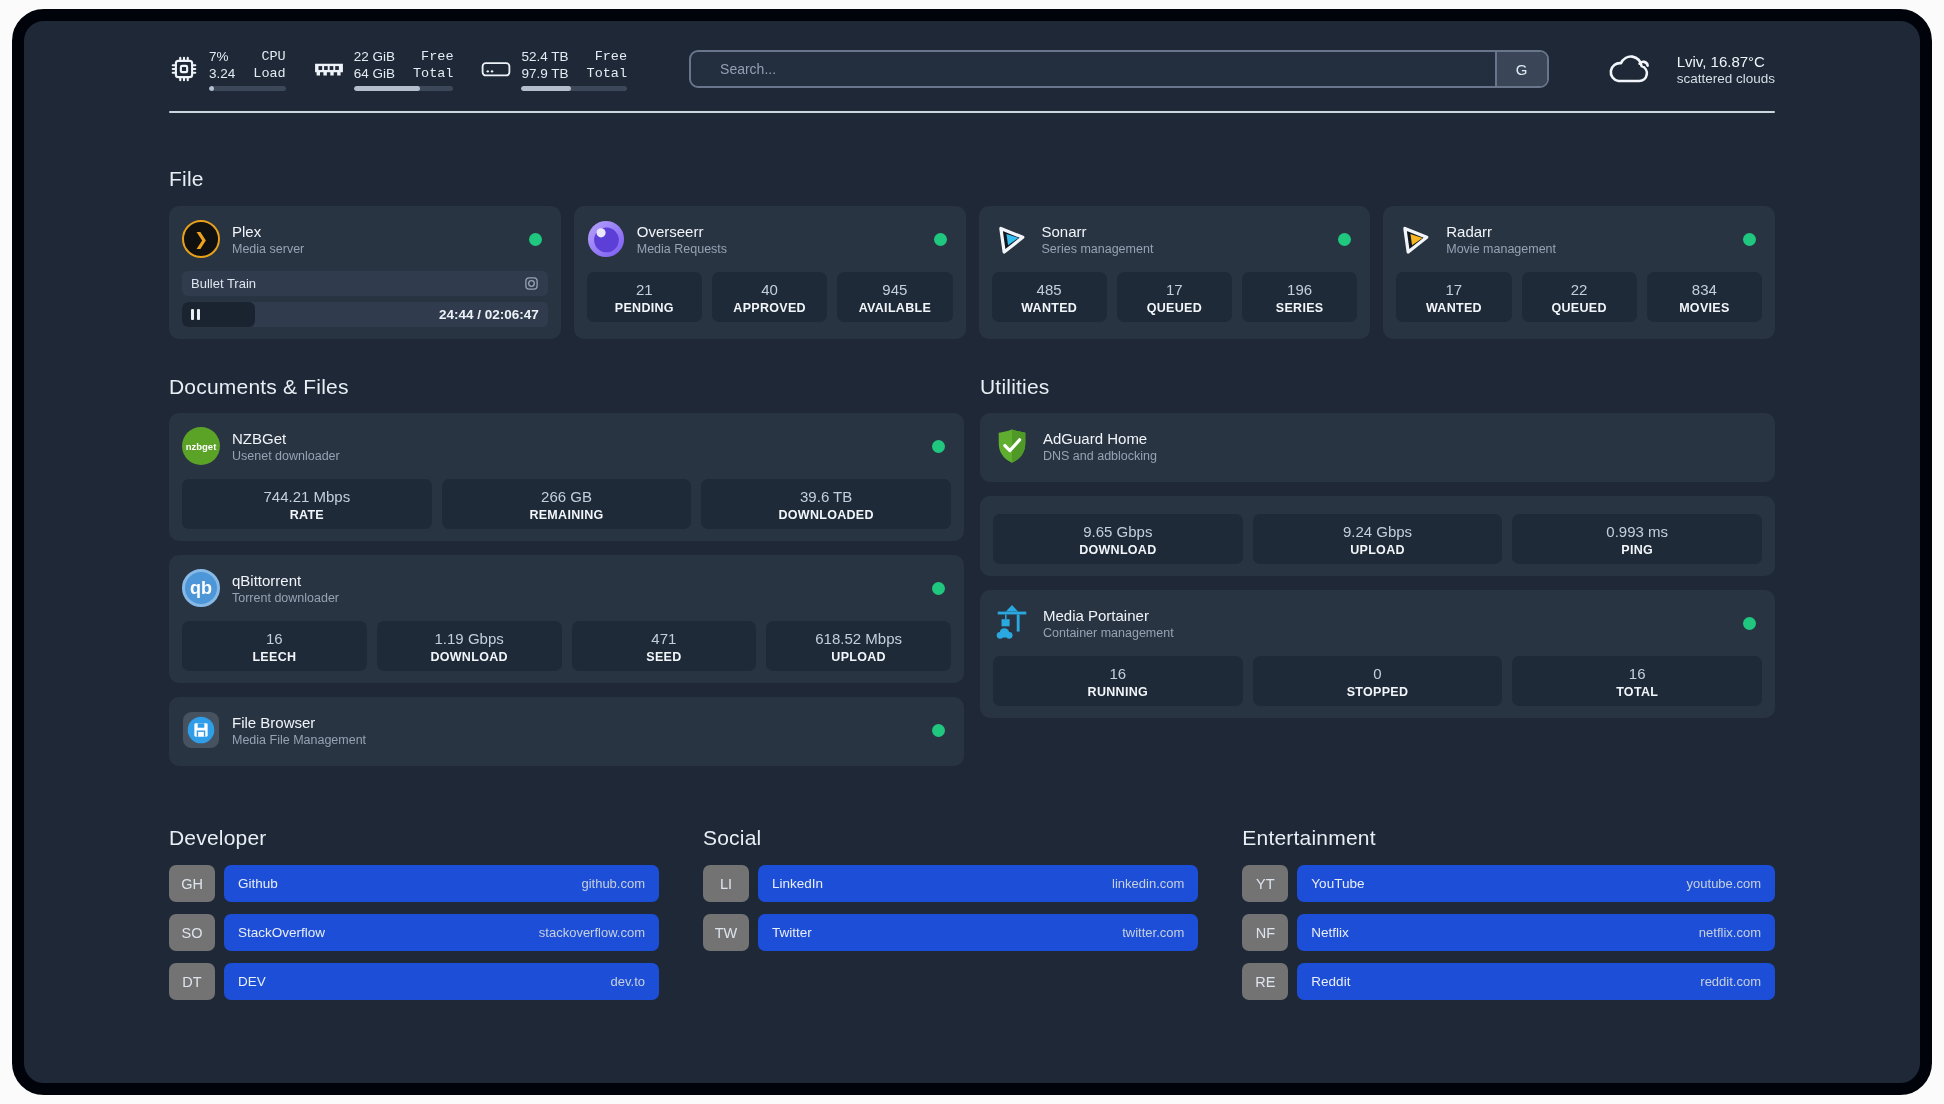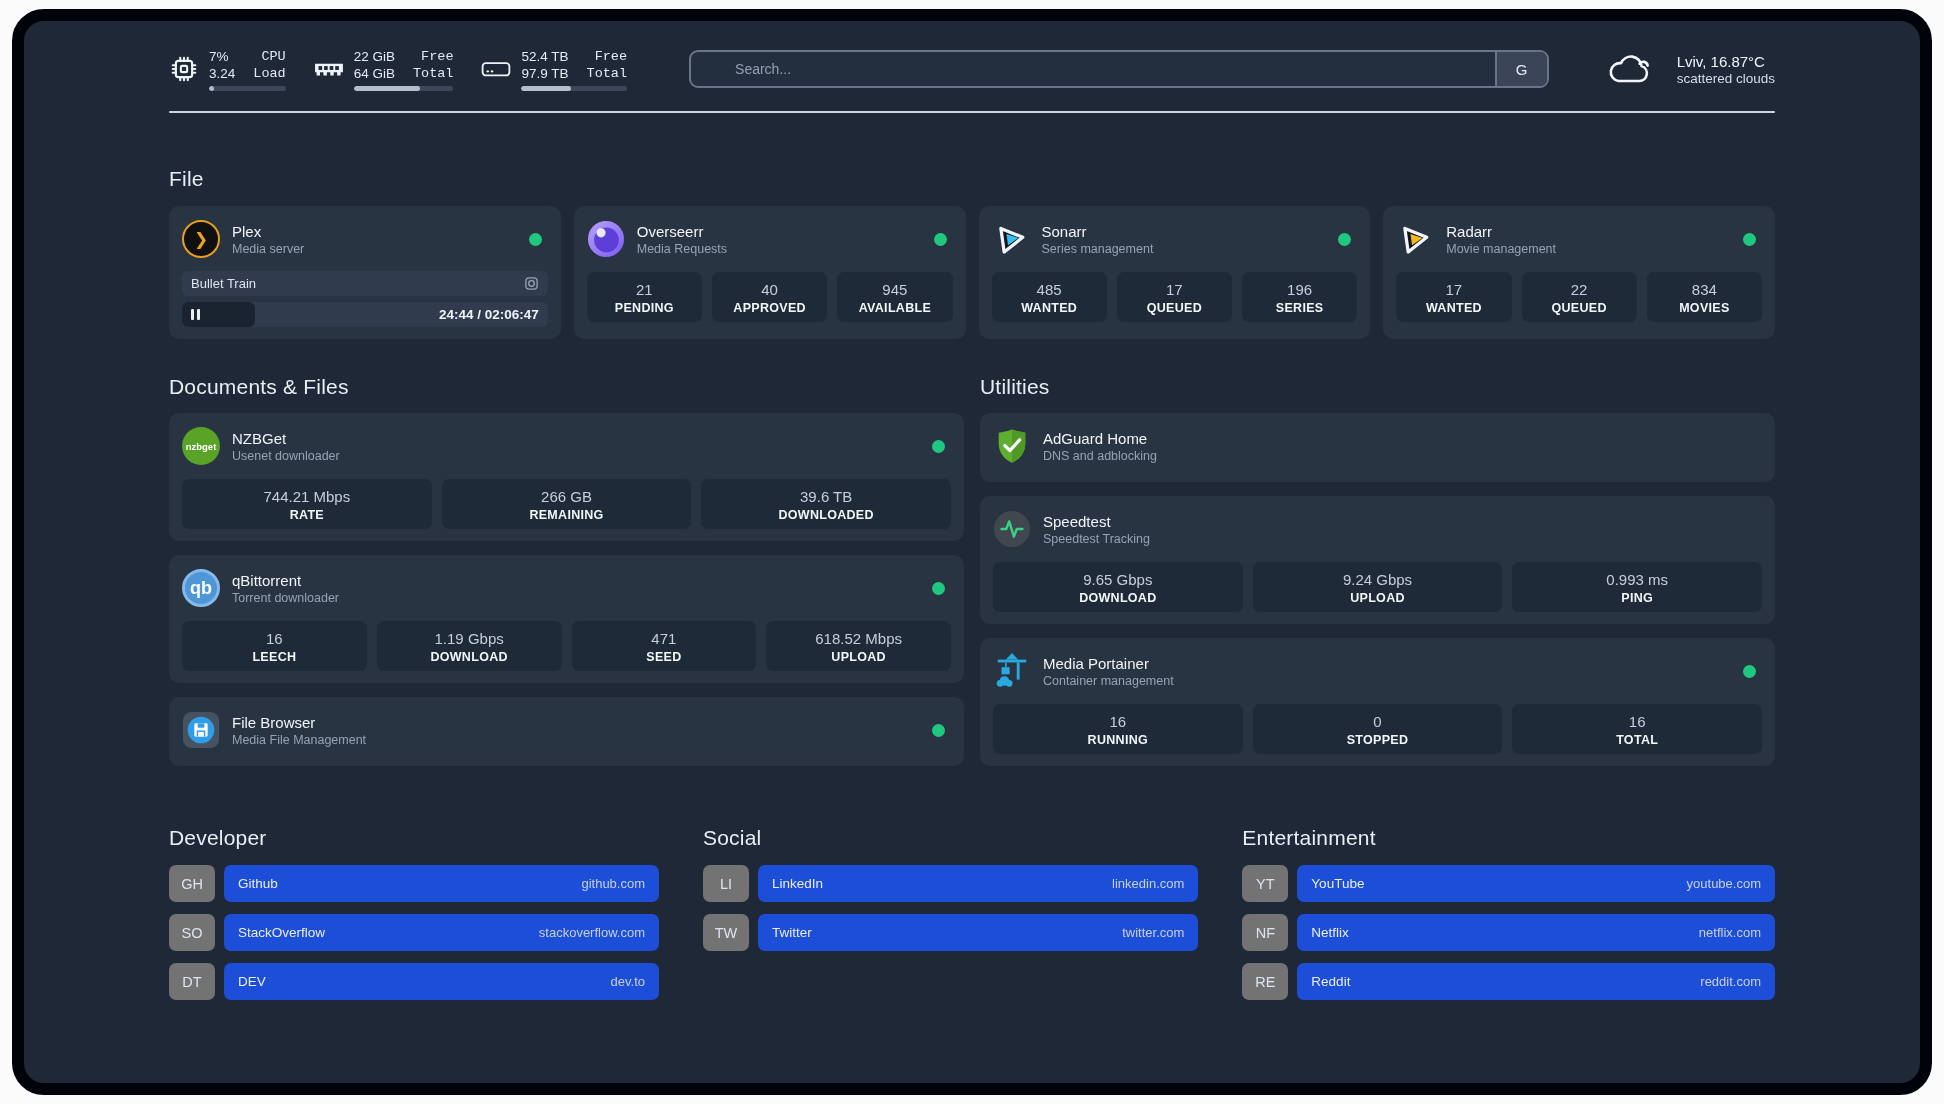--- a/index.html
+++ b/index.html
@@ -16,21 +16,21 @@
   .res-icon { display: flex; align-items: center; color: #eef3f9; }
   .res-grid { display: grid; grid-template-columns: auto auto; column-gap: 18px; row-gap: 0;
               font-size: 13.5px; line-height: 17px; color: #e4ebf4; }
   .res-grid .rl { text-align: right; font-family: Liberation Mono, monospace; }
   .bar { margin-top: 4px; height: 5px; border-radius: 3px; background: #3c4759; overflow: hidden; }
   .bar i { display: block; height: 100%; background: #b3bdcc; border-radius: 3px; }
 
   .searchbox { flex: 1; margin: 0 58px 0 62px; height: 38px; display: flex; align-items: stretch;
                background: #232e3f; border: 2px solid #68758b; border-radius: 9px; overflow: hidden; }
   .searchbox input { flex: 1; background: transparent; border: none; outline: none; color: #e8eef6;
-                     font-size: 14px; padding: 0 0; font-family: inherit; margin-left: 44px; }
+                     font-size: 14px; padding: 0 29px; font-family: inherit; }
   .searchbox input::placeholder { color: #93a0b4; }
   .g-btn { width: 52px; background: #3a4557; border-left: 2px solid #68758b; display: flex;
            align-items: center; justify-content: center; color: #e3eaf3; font-size: 15px; cursor: pointer; }
 
   .weather { display: flex; align-items: flex-start; gap: 24px; }
   .weather-txt .w1 { font-size: 15px; color: #eff4fa; line-height: 19px; }
   .weather-txt .w2 { font-size: 13.5px; color: #d5dde7; }
 
   .divider { margin-top: 18px; height: 2px; background: #cbd4df; border-radius: 1px; }
 
@@ -418,32 +418,20 @@
               </svg>
             </span>
             <div class="t-wrap">
               <div class="app-title">AdGuard Home</div>
               <div class="app-sub">DNS and adblocking</div>
             </div>
           </div>
         </div>
 
         <div class="app-card">
-          <div class="card-head">
-            <span class="app-icon">
-              <svg width="38" height="38" viewBox="0 0 40 40">
-                <circle cx="20" cy="20" r="19" fill="#40474f"></circle>
-                <polyline points="9,20 14,20 17,12 22,28 25,20 31,20" fill="none" stroke="#3bd084" stroke-width="2.6" stroke-linejoin="round" stroke-linecap="round"></polyline>
-              </svg>
-            </span>
-            <div class="t-wrap">
-              <div class="app-title">Speedtest</div>
-              <div class="app-sub">Speedtest Tracking</div>
-            </div>
-          </div>
           <div class="stats">
             <div class="stat">
               <div class="sv">9.65 Gbps</div>
               <div class="sl">DOWNLOAD</div>
             </div>
             <div class="stat">
               <div class="sv">9.24 Gbps</div>
               <div class="sl">UPLOAD</div>
             </div>
             <div class="stat">

